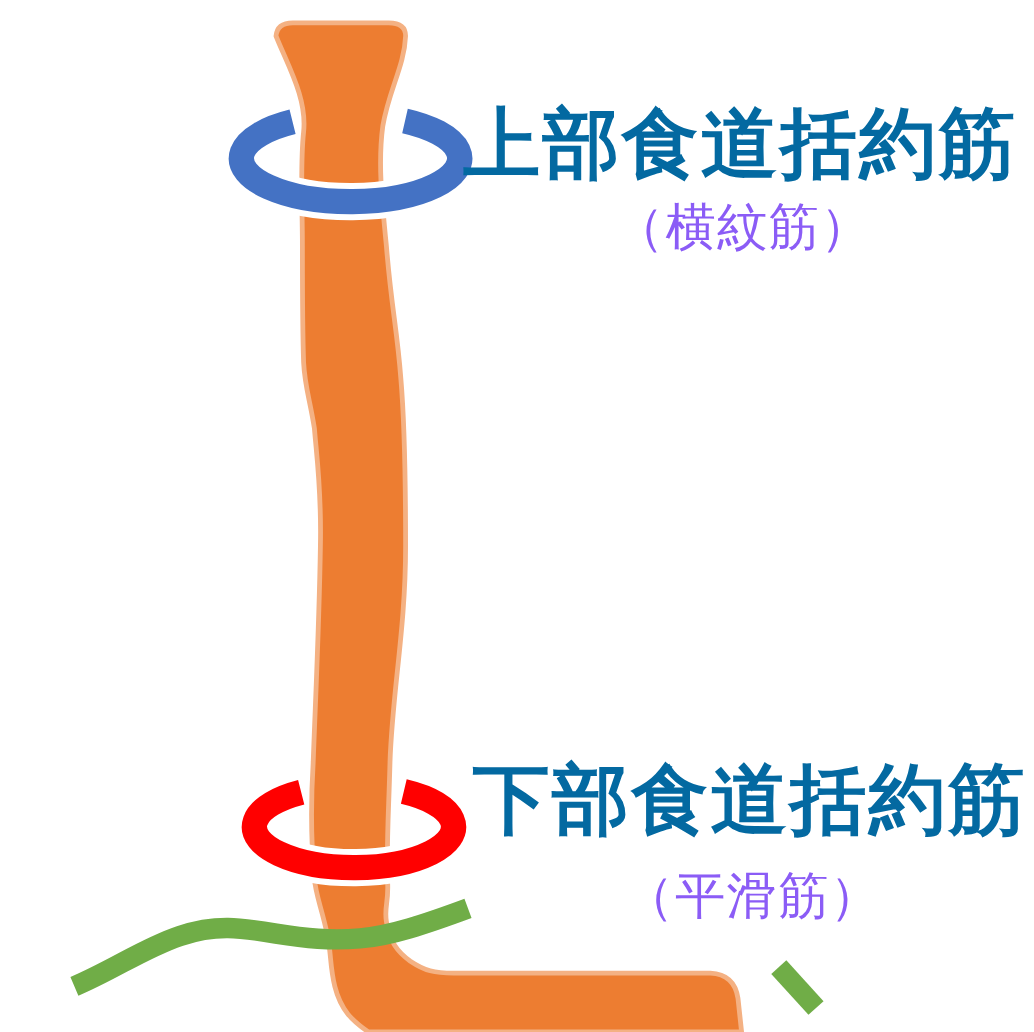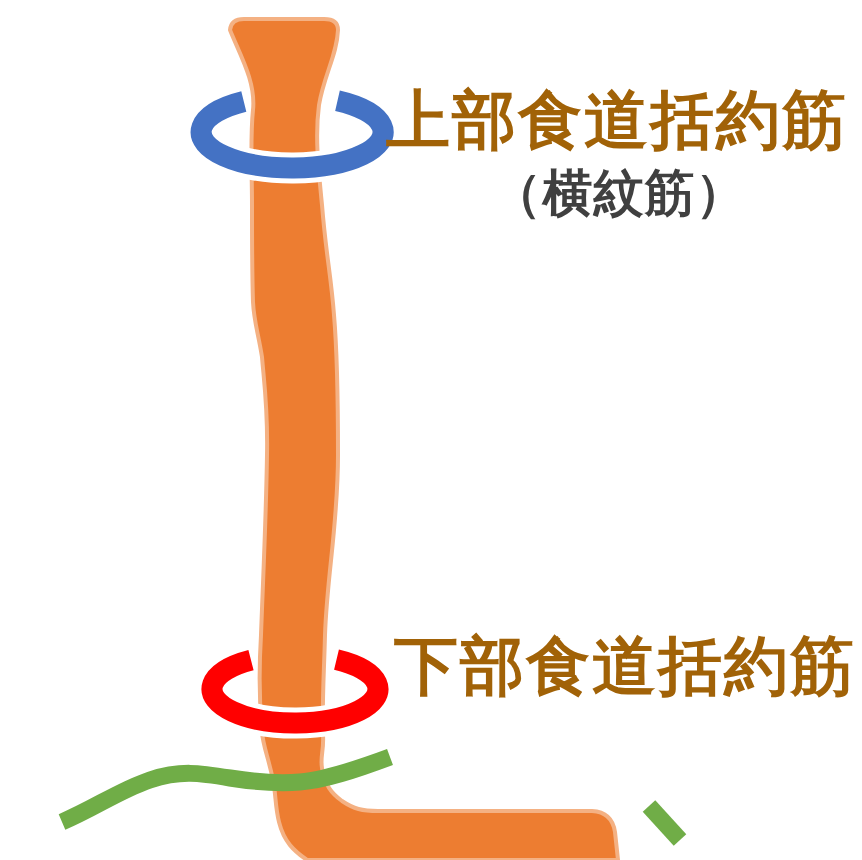--- a/index.html
+++ b/index.html
@@ -15,38 +15,38 @@
     overflow: hidden;
     font-family: "Liberation Sans", "DejaVu Sans", sans-serif;
   }
   #diagram-svg {
     position: absolute;
     left: 0;
     top: 0;
   }
   .label {
     position: absolute;
-    color: #a16207;
+    color: #0369a1;
     font-weight: 700;
     white-space: nowrap;
     line-height: 1;
   }
   .label-line1 {
     font-size: 64px;
     letter-spacing: 2px;
   }
   .label-line2-wrap {
     position: absolute;
     width: 466px;
     text-align: center;
   }
   .label-line2 {
-    font-size: 50px;
-    font-weight: 700;
-    color: #404040;
+    font-size: 42px;
+    font-weight: 400;
+    color: #8b5cf6;
     letter-spacing: 1px;
     line-height: 1;
   }
 </style>
 </head>
 <body>
 
 <div id="canvas">
 
   <svg id="diagram-svg" width="862" height="860" viewBox="0 0 862 860">
@@ -94,14 +94,17 @@
 
     <path fill="none" stroke-width="17" stroke-linecap="butt" d="M 649 806 L 680 840" stroke="#70AD47"></path>
   </svg>
 
   <div class="label label-line1" style="left:386px; top:88px;">上部食道括約筋</div>
   <div class="label-line2-wrap" style="left:386px; top:168px;">
     <span class="label-line2">（横紋筋）</span>
   </div>
 
   <div class="label label-line1" style="left:394px; top:634px;text-align:right;">下部食道括約筋</div>
+  <div class="label-line2-wrap" style="left:394px; top:726px;">
+    <span class="label-line2">（平滑筋）</span>
+  </div>
 
 </div>
 
 </body></html>

